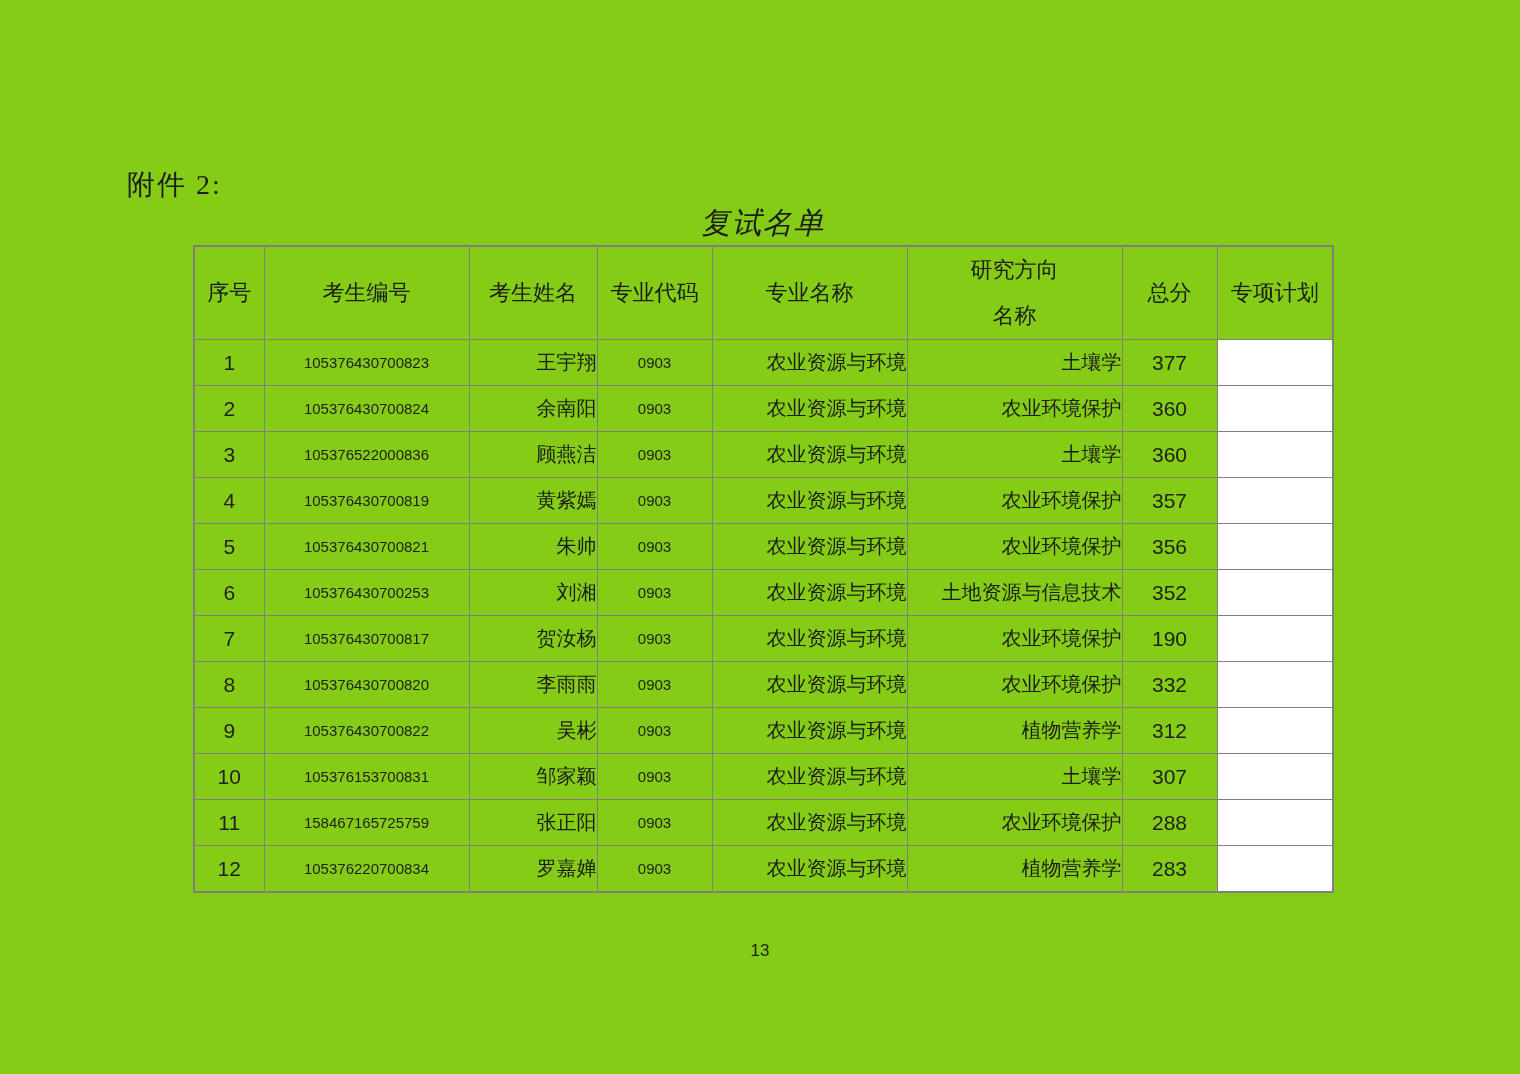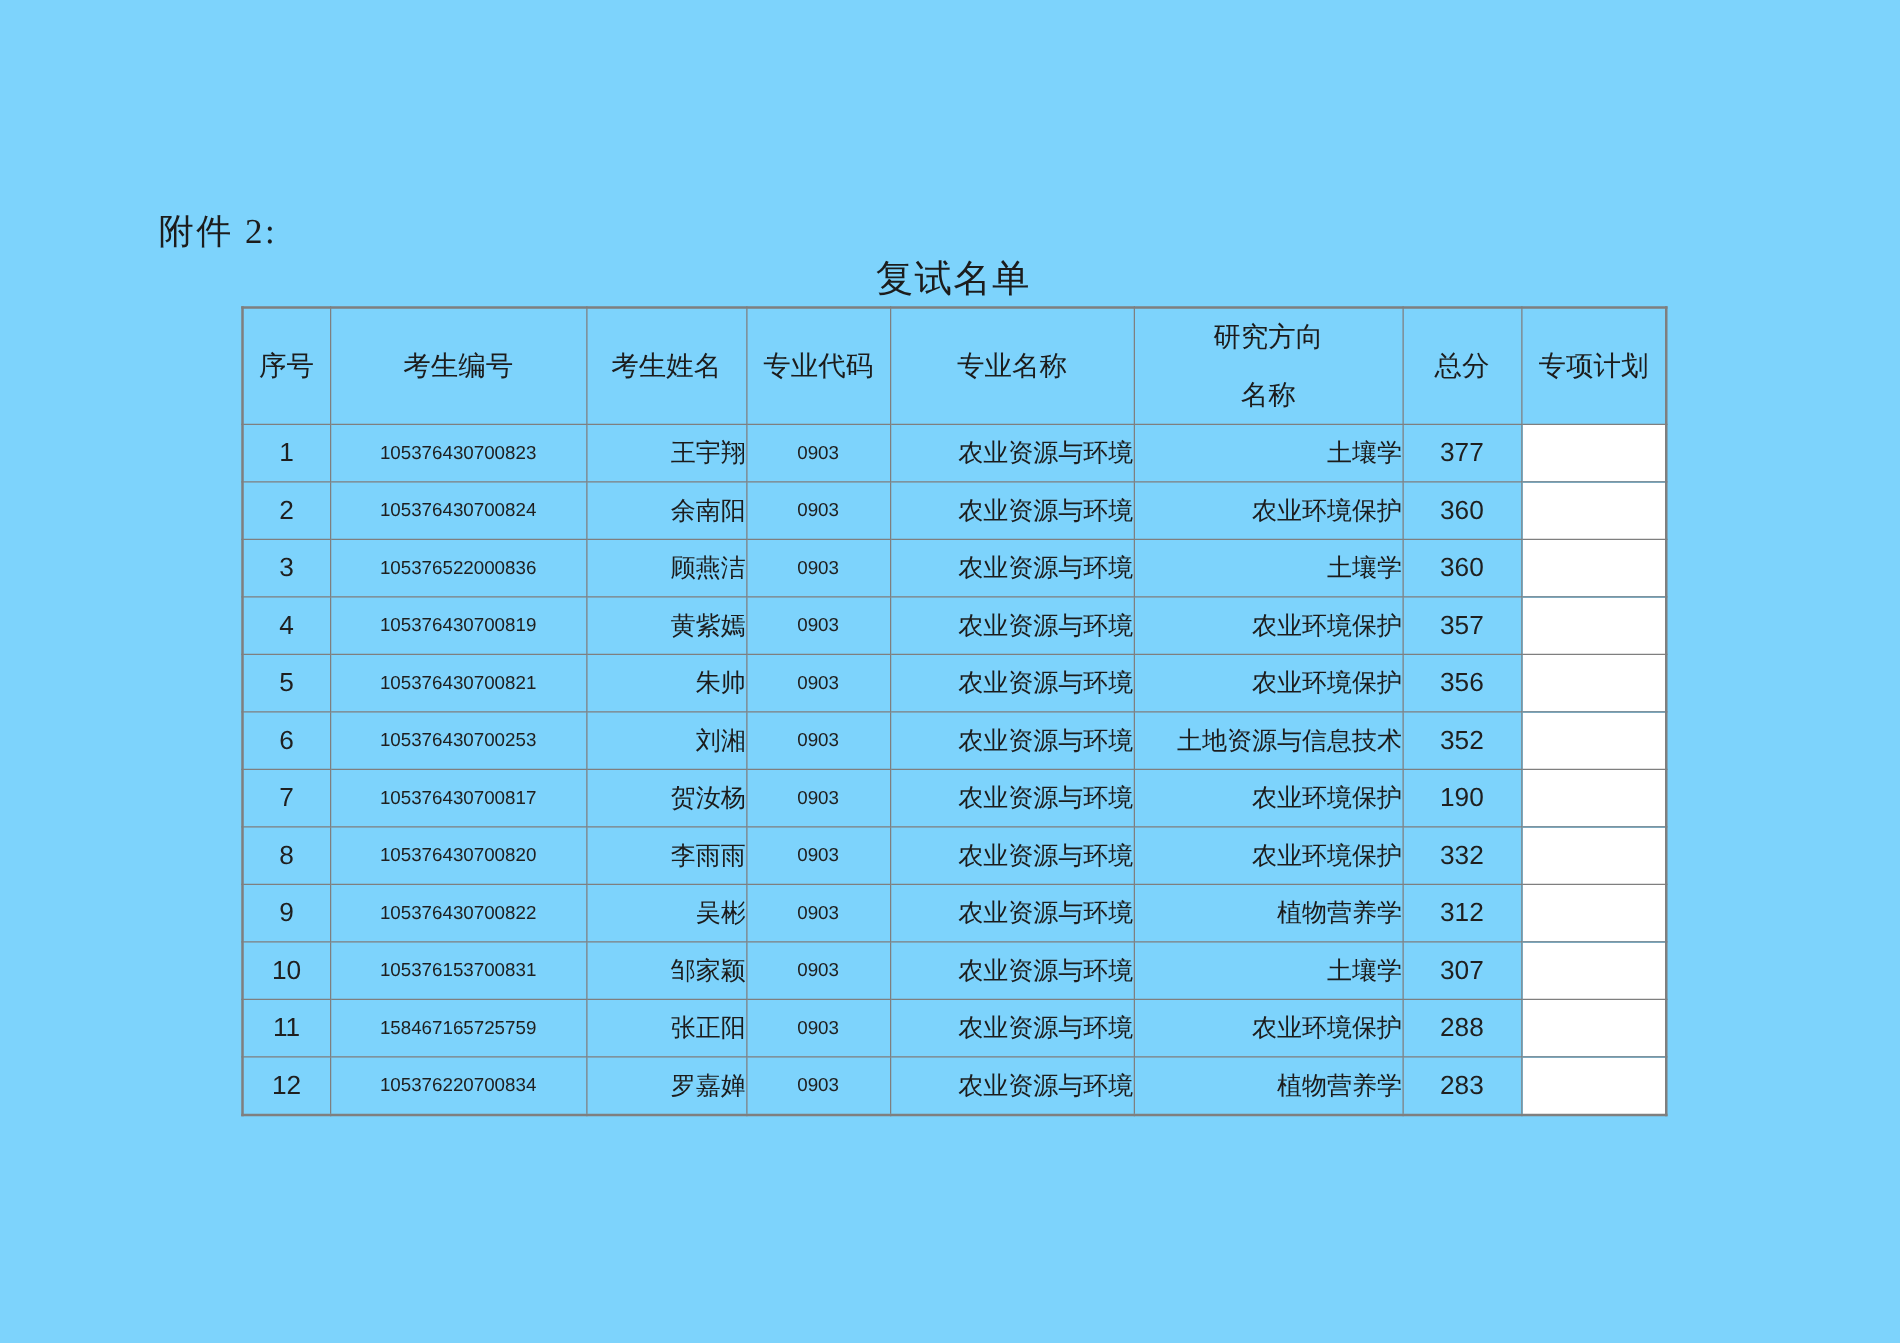--- a/index.html
+++ b/index.html
@@ -4,21 +4,21 @@
 <style>
   html, body {
     margin: 0;
     padding: 0;
     background: #ffffff;
   }
   .page {
     position: relative;
     width: 1520px;
     height: 1074px;
-    background: #7dd3fc;
+    background: #84cc16;
     font-family: "Liberation Serif", serif;
     color: #1c1c1c;
     overflow: hidden;
   }
   .attachment-label {
     position: absolute;
     left: 127px;
     top: 166px;
     font-size: 28px;
     letter-spacing: 2px;
@@ -26,20 +26,21 @@
   }
   .doc-title {
     position: absolute;
     left: 193px;
     top: 203px;
     width: 1139px;
     text-align: center;
     font-size: 30px;
     letter-spacing: 1px;
     color: #1c1c1c;
+    font-style: italic;
   }
   .table-wrap {
     position: absolute;
     left: 193px;
     top: 245px;
     width: 1139px;
   }
   table.roster {
     border-collapse: collapse;
     table-layout: fixed;
@@ -260,14 +261,15 @@
     <td class="c-code">0903</td>
     <td class="c-major">农业资源与环境</td>
     <td class="c-dir">植物营养学</td>
     <td class="c-score">283</td>
     <td class="c-plan"></td>
   </tr>
 </tbody>
     </table>
   </div>
 
+  <div class="page-number">13</div>
 
 </div>
 
 </body></html>

